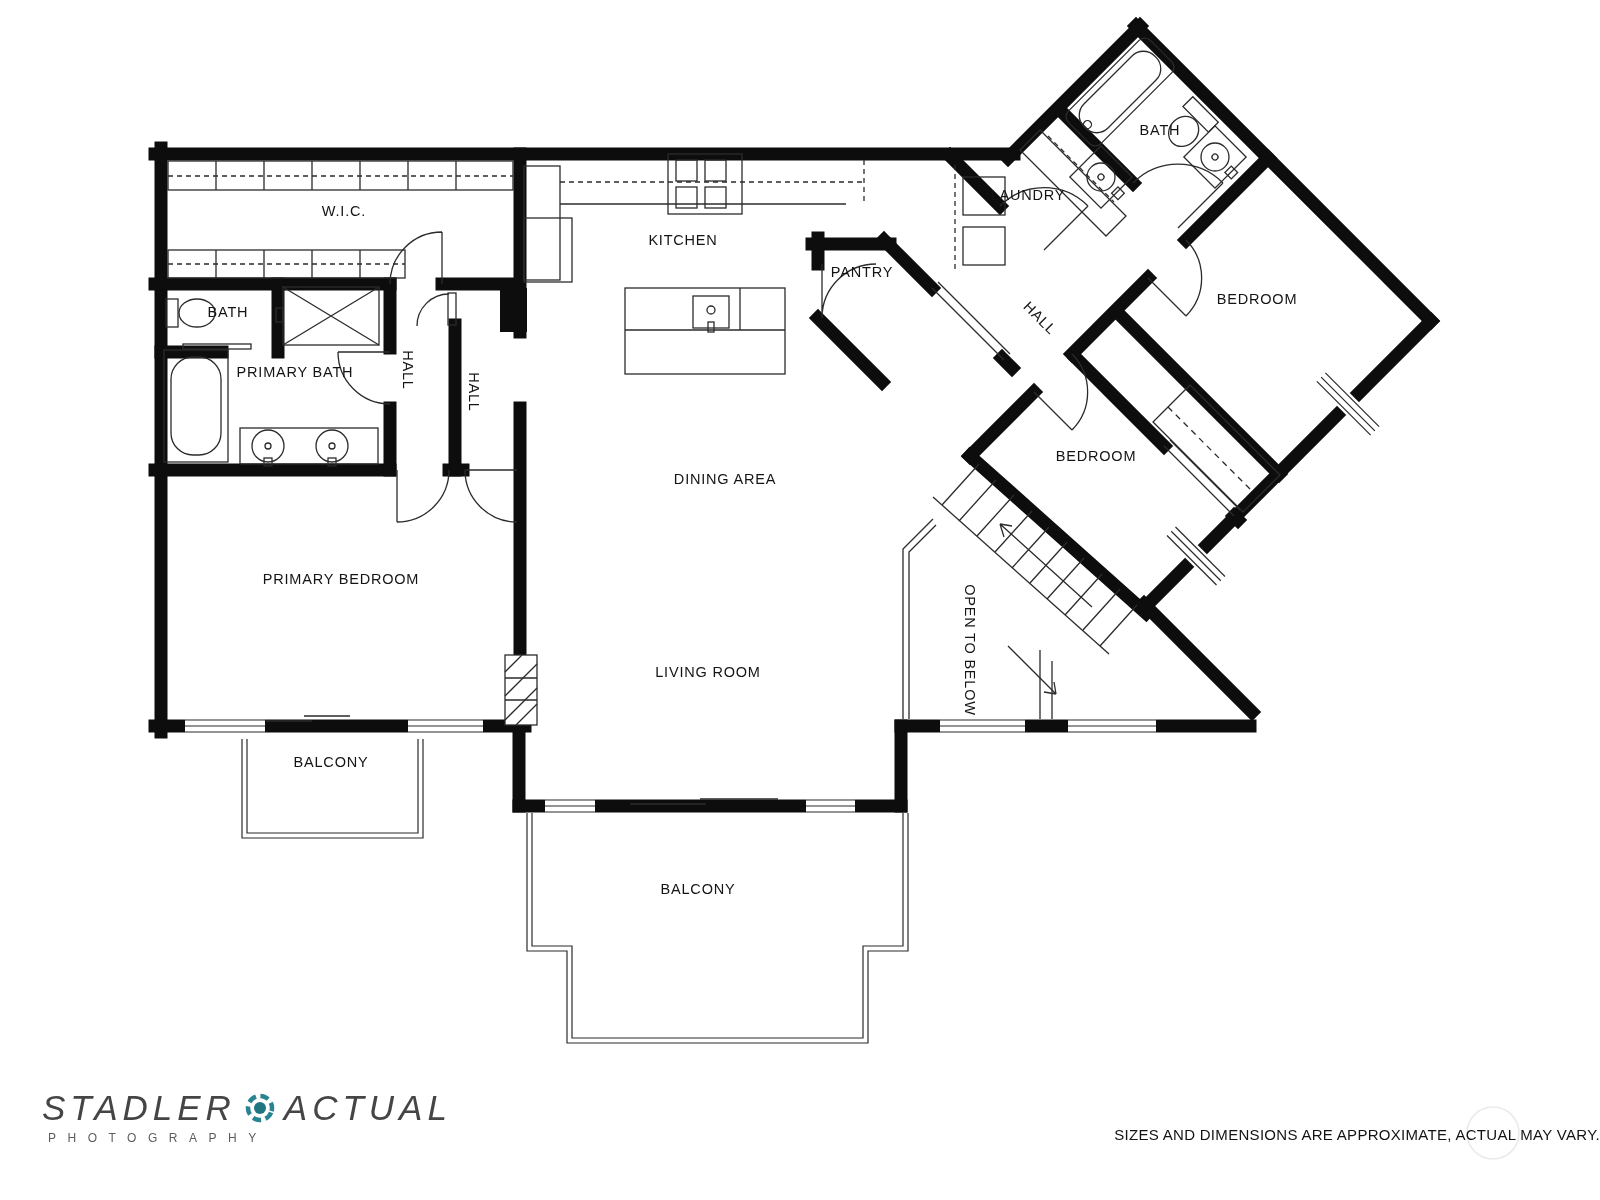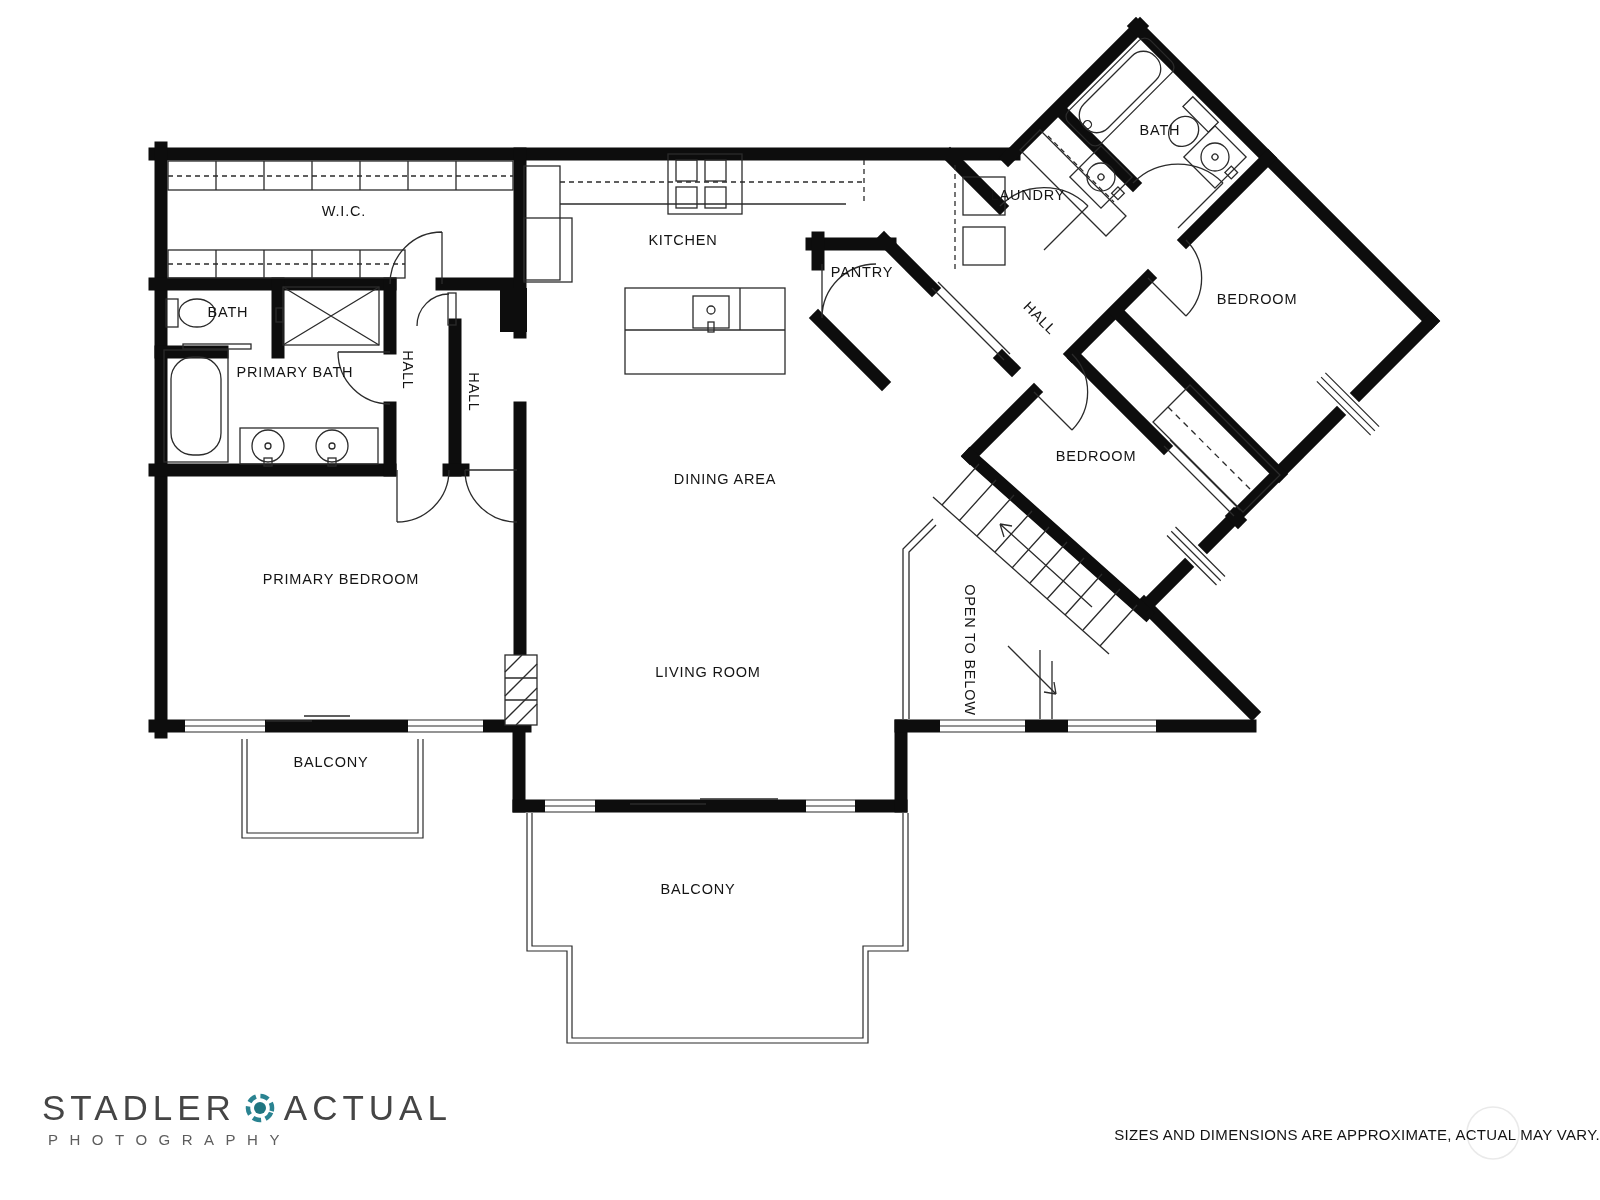--- a/index.html
+++ b/index.html
@@ -1,22 +1,22 @@
 <!DOCTYPE html>
 <html><head>
 <meta charset="utf-8">
 <style>
   html,body{margin:0;padding:0;background:#ffffff;}
   #canvas{position:relative;width:1600px;height:1200px;background:#ffffff;overflow:hidden;
           font-family:"Liberation Sans", sans-serif;}
   svg text{font-family:"Liberation Sans", sans-serif;font-size:14.5px;letter-spacing:.8px;fill:#141414;}
   .footer-logo{position:absolute;left:42px;top:1088px;color:#474747;}
   .logo-row{display:flex;align-items:center;gap:7px;}
-  .logo-word{font-size:35px;font-weight:300;letter-spacing:5px;color:#454545;}
-  .logo-sub{font-size:15px;letter-spacing:11.5px;color:#5d5d5d;margin-top:3px;padding-left:6px;}
+  .logo-word{font-size:35px;font-weight:300;letter-spacing:5px;color:#454545;font-style:italic;}
+  .logo-sub{font-size:12px;letter-spacing:11.5px;color:#5d5d5d;margin-top:3px;padding-left:6px;}
   .disclaimer{position:absolute;left:0;right:0;top:1126px;text-align:right;
               font-size:15px;letter-spacing:.3px;color:#131313;}
 </style>
 </head>
 <body>
 
 <div id="canvas">
 
 <svg width="1600" height="1200" viewBox="0 0 1600 1200" style="position:absolute;left:0;top:0;">
 

